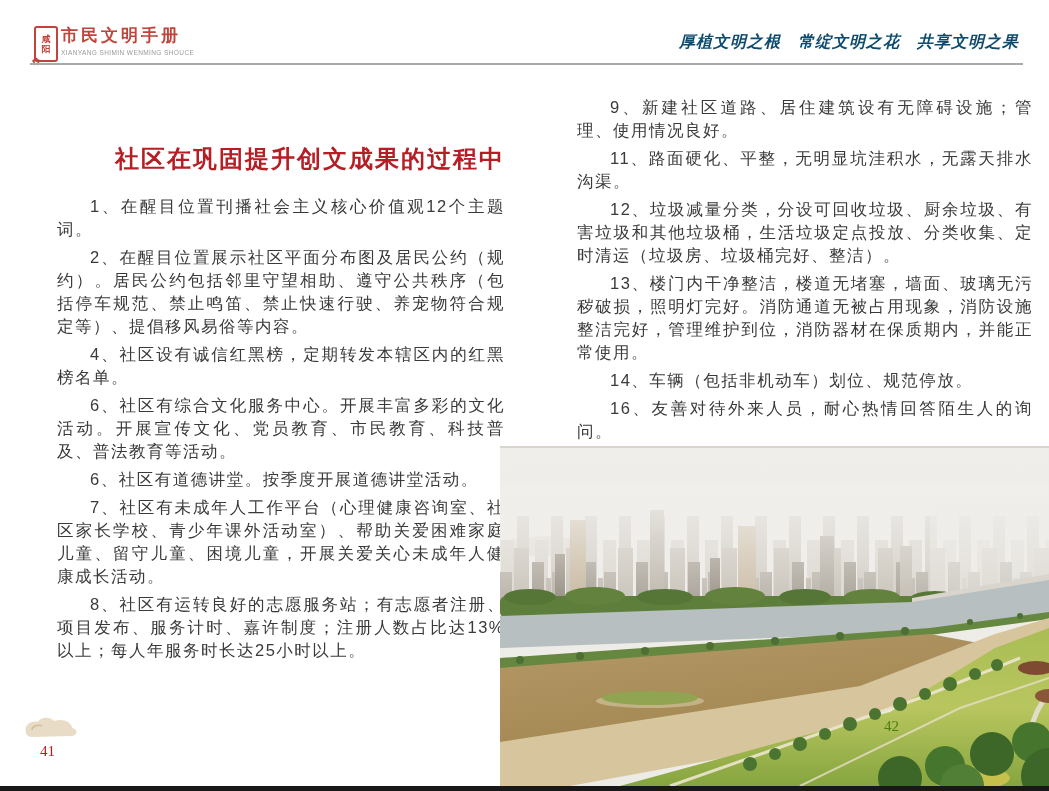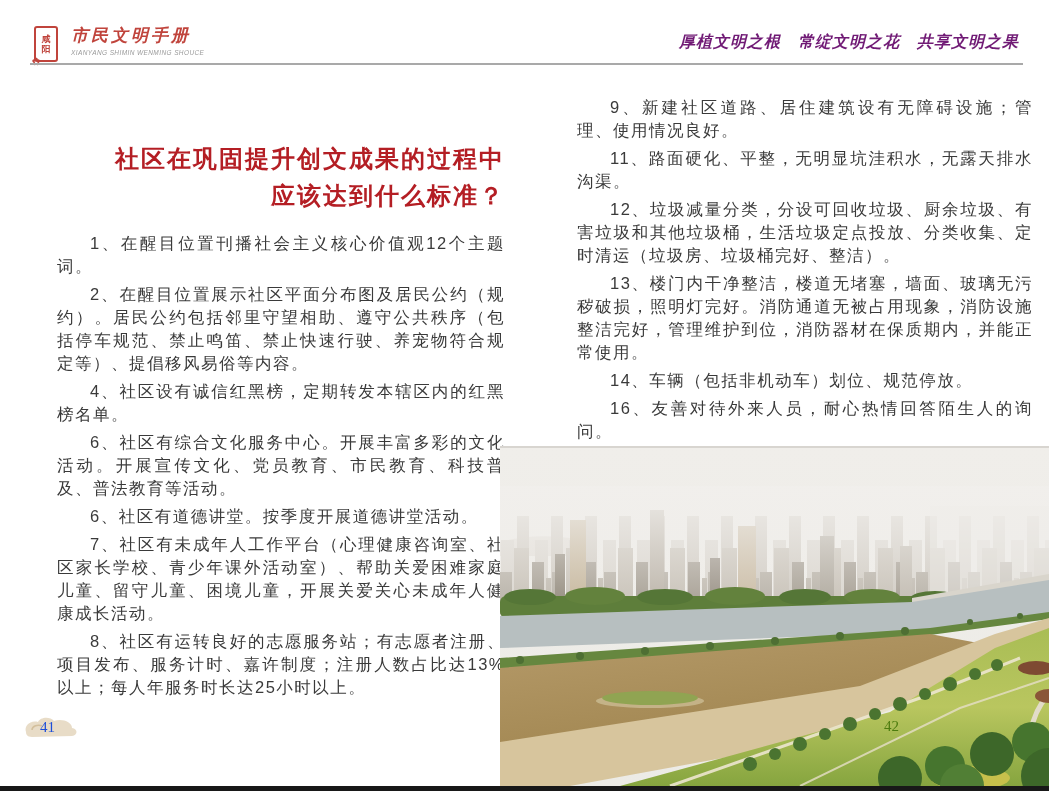--- a/index.html
+++ b/index.html
@@ -10,45 +10,45 @@
   }
   
   .logo{position:absolute;left:34px;top:26px;display:flex;align-items:flex-start;}
   .seal{
     width:20px;height:32px;border:2px solid #c0443c;border-radius:3px;
     color:#c0443c;font-size:9px;line-height:10px;font-weight:bold;
     display:flex;flex-direction:column;align-items:center;justify-content:center;
     font-family:"Liberation Serif","DejaVu Serif",serif;position:relative;
   }
   .seal-flower{position:absolute;left:-4px;bottom:-7px;font-size:10px;color:#c0443c;}
-  .logo-text{margin-left:13px;font-style:italic;}
+  .logo-text{margin-left:3px;}
   .logo-title{
     font-family:"Liberation Serif","DejaVu Serif",serif;
     color:#c0443c;font-size:17px;font-weight:bold;letter-spacing:3px;line-height:20px;
   }
   .logo-sub{color:#9a9a9a;font-size:6.5px;letter-spacing:.4px;margin-top:3px;}
   .slogan{
     position:absolute;right:30px;top:32px;
     font-family:"Liberation Serif","DejaVu Serif",serif;font-style:italic;
-    color:#701a75;font-size:16px;font-weight:bold;letter-spacing:1px;margin-left:36px;
+    color:#0c4a6e;font-size:16px;font-weight:bold;letter-spacing:1px;margin-left:36px;
   }
   .header-rule{position:absolute;left:30px;width:993px;top:63px;height:2px;background:#a9a9a9;}
   
   .col{position:absolute;color:#3a3a3a;font-size:16.5px;line-height:23px;
        text-align:justify;letter-spacing:1.5px;}
   .col p{margin:0 0 5px 0;text-indent:2em;}
   .left-col{left:57px;top:140px;width:448px;}
   .right-col{left:577px;top:96px;width:456px;z-index:3;}
   .page-title{
     color:#b41e24;font-weight:bold;font-size:24px;line-height:37px;
     text-align:right;letter-spacing:2px;margin-bottom:18px;
   }
   
   .pagenum{position:absolute;font-family:"Liberation Serif","DejaVu Serif",serif;font-size:15px;z-index:4;}
-  .pn-left{left:40px;top:719px;color:#1d4ed8;font-family:Liberation Serif, serif;}
+  .pn-left{left:40px;top:743px;color:#b91c1c;font-family:Liberation Serif, serif;}
   .pn-right{left:884px;top:718px;color:#4d7c0f;}
   .cloud{position:absolute;left:22px;top:714px;z-index:0;}
   
   .photo{position:absolute;left:500px;top:446px;width:549px;height:340px;z-index:1;}
   .photo svg{display:block;}
   
   .bottom-bar{position:absolute;left:0;bottom:0;width:1049px;height:5px;background:#181818;z-index:6;}
 </style>
 </head>
 <body>
@@ -63,21 +63,20 @@
     <div class="logo-title">市民文明手册</div>
     <div class="logo-sub">XIANYANG SHIMIN WENMING SHOUCE</div>
   </div>
 </div>
 <div class="slogan">厚植文明之根　常绽文明之花　共享文明之果</div>
 <div class="header-rule"></div>
 
 <div class="col left-col">
   <div class="page-title">
     <div>社区在巩固提升创文成果的过程中</div>
-    <div>应该达到什么标准？</div>
   </div>
   <div>
       <p>1、在醒目位置刊播社会主义核心价值观12个主题词。</p>
       <p>2、在醒目位置展示社区平面分布图及居民公约（规约）。居民公约包括邻里守望相助、遵守公共秩序（包括停车规范、禁止鸣笛、禁止快速行驶、养宠物符合规定等）、提倡移风易俗等内容。</p>
       <p>4、社区设有诚信红黑榜，定期转发本辖区内的红黑榜名单。</p>
       <p>6、社区有综合文化服务中心。开展丰富多彩的文化活动。开展宣传文化、党员教育、市民教育、科技普及、普法教育等活动。</p>
       <p>6、社区有道德讲堂。按季度开展道德讲堂活动。</p>
       <p>7、社区有未成年人工作平台（心理健康咨询室、社区家长学校、青少年课外活动室）、帮助关爱困难家庭儿童、留守儿童、困境儿童，开展关爱关心未成年人健康成长活动。</p>
       <p>8、社区有运转良好的志愿服务站；有志愿者注册、项目发布、服务计时、嘉许制度；注册人数占比达13%以上；每人年服务时长达25小时以上。</p>
     </div>

